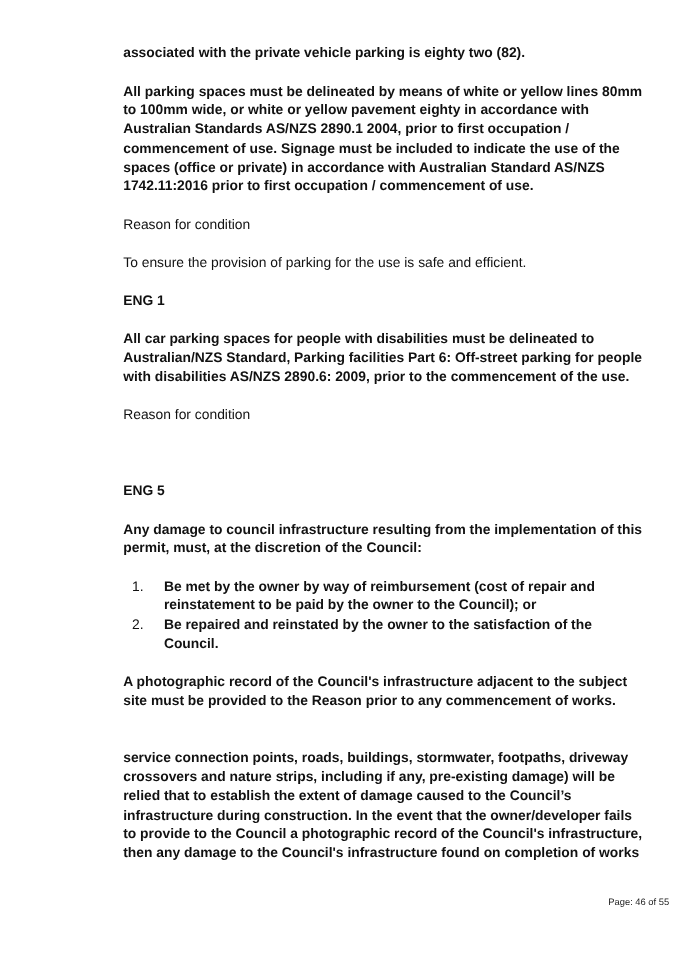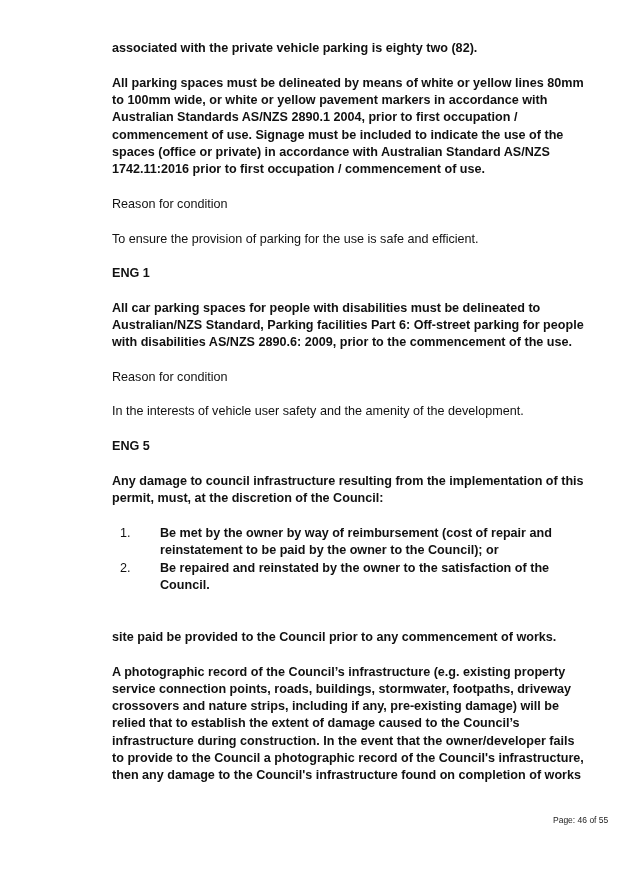--- a/index.html
+++ b/index.html
@@ -3,64 +3,63 @@
   <meta charset="utf-8">
   <style>
     html, body { margin: 0; padding: 0; background: #ffffff; }
     body { width: 622px; height: 880px; position: relative; overflow: hidden;
       font-family: "Liberation Sans", sans-serif; color: #111111; }
     .page { position: absolute; left: 0; top: 0; width: 622px; height: 880px; background: #fff; }
     .line { position: absolute; left: 112px; font-size: 12.6px; line-height: 17.3px; white-space: nowrap; }
     .b { font-weight: bold; }
     .n { font-weight: normal; }
     .num { position: absolute; left: 120px; font-size: 12.6px; line-height: 17.3px; font-weight: normal; }
-    .item { position: absolute; left: 160px; font-size: 12.6px; line-height: 17.3px; font-weight: bold; white-space: nowrap; }
+    .item { position: absolute; left: 149px; font-size: 12.6px; line-height: 17.3px; font-weight: bold; white-space: nowrap; }
     .footer { position: absolute; left: 553px; top: 815px; font-size: 8.5px; color: #222; white-space: nowrap; }
   </style>
 </head>
 <body>
 
 <div class="page">
 
   <div class="line b" style="top:40px">associated with the private vehicle parking is eighty two (82).</div>
 
   <div class="line b" style="top:75px">All parking spaces must be delineated by means of white or yellow lines 80mm</div>
-  <div class="line b" style="top:92px">to 100mm wide, or white or yellow pavement markers in accordance with</div>
+  <div class="line b" style="top:92px">to 100mm wide, or white or yellow pavement eighty in accordance with</div>
   <div class="line b" style="top:109px">Australian Standards AS/NZS 2890.1 2004, prior to first occupation /</div>
   <div class="line b" style="top:127px">commencement of use. Signage must be included to indicate the use of the</div>
   <div class="line b" style="top:144px">spaces (office or private) in accordance with Australian Standard AS/NZS</div>
   <div class="line b" style="top:161px">1742.11:2016 prior to first occupation / commencement of use.</div>
 
   <div class="line n" style="top:196px">Reason for condition</div>
   <div class="line n" style="top:231px">To ensure the provision of parking for the use is safe and efficient.</div>
 
   <div class="line b" style="top:265px">ENG 1</div>
 
   <div class="line b" style="top:300px">All car parking spaces for people with disabilities must be delineated to</div>
   <div class="line b" style="top:317px">Australian/NZS Standard, Parking facilities Part 6: Off-street parking for people</div>
   <div class="line b" style="top:334px">with disabilities AS/NZS 2890.6: 2009, prior to the commencement of the use.</div>
 
   <div class="line n" style="top:369px">Reason for condition</div>
-  <div class="line n" style="top:403px">In the interests of vehicle user safety and the amenity of the development.</div>
 
   <div class="line b" style="top:438px">ENG 5</div>
 
   <div class="line b" style="top:473px">Any damage to council infrastructure resulting from the implementation of this</div>
   <div class="line b" style="top:490px">permit, must, at the discretion of the Council:</div>
 
   <div class="num" style="top:525px">1.</div>
   <div class="item" style="top:525px">Be met by the owner by way of reimbursement (cost of repair and</div>
   <div class="item" style="top:542px">reinstatement to be paid by the owner to the Council); or</div>
   <div class="num" style="top:560px">2.</div>
   <div class="item" style="top:560px">Be repaired and reinstated by the owner to the satisfaction of the</div>
   <div class="item" style="top:577px">Council.</div>
 
-  <div class="line b" style="top:629px">site paid be provided to the Council prior to any commencement of works.</div>
+  <div class="line b" style="top:612px">A photographic record of the Council's infrastructure adjacent to the subject</div>
+  <div class="line b" style="top:629px">site must be provided to the Reason prior to any commencement of works.</div>
 
-  <div class="line b" style="top:664px">A photographic record of the Council’s infrastructure (e.g. existing property</div>
   <div class="line b" style="top:681px">service connection points, roads, buildings, stormwater, footpaths, driveway</div>
   <div class="line b" style="top:698px">crossovers and nature strips, including if any, pre-existing damage) will be</div>
   <div class="line b" style="top:715px">relied that to establish the extent of damage caused to the Council’s</div>
   <div class="line b" style="top:733px">infrastructure during construction. In the event that the owner/developer fails</div>
   <div class="line b" style="top:750px">to provide to the Council a photographic record of the Council's infrastructure,</div>
   <div class="line b" style="top:767px">then any damage to the Council's infrastructure found on completion of works</div>
 
   <div class="footer">Page: 46 of 55</div>
 </div>
 

